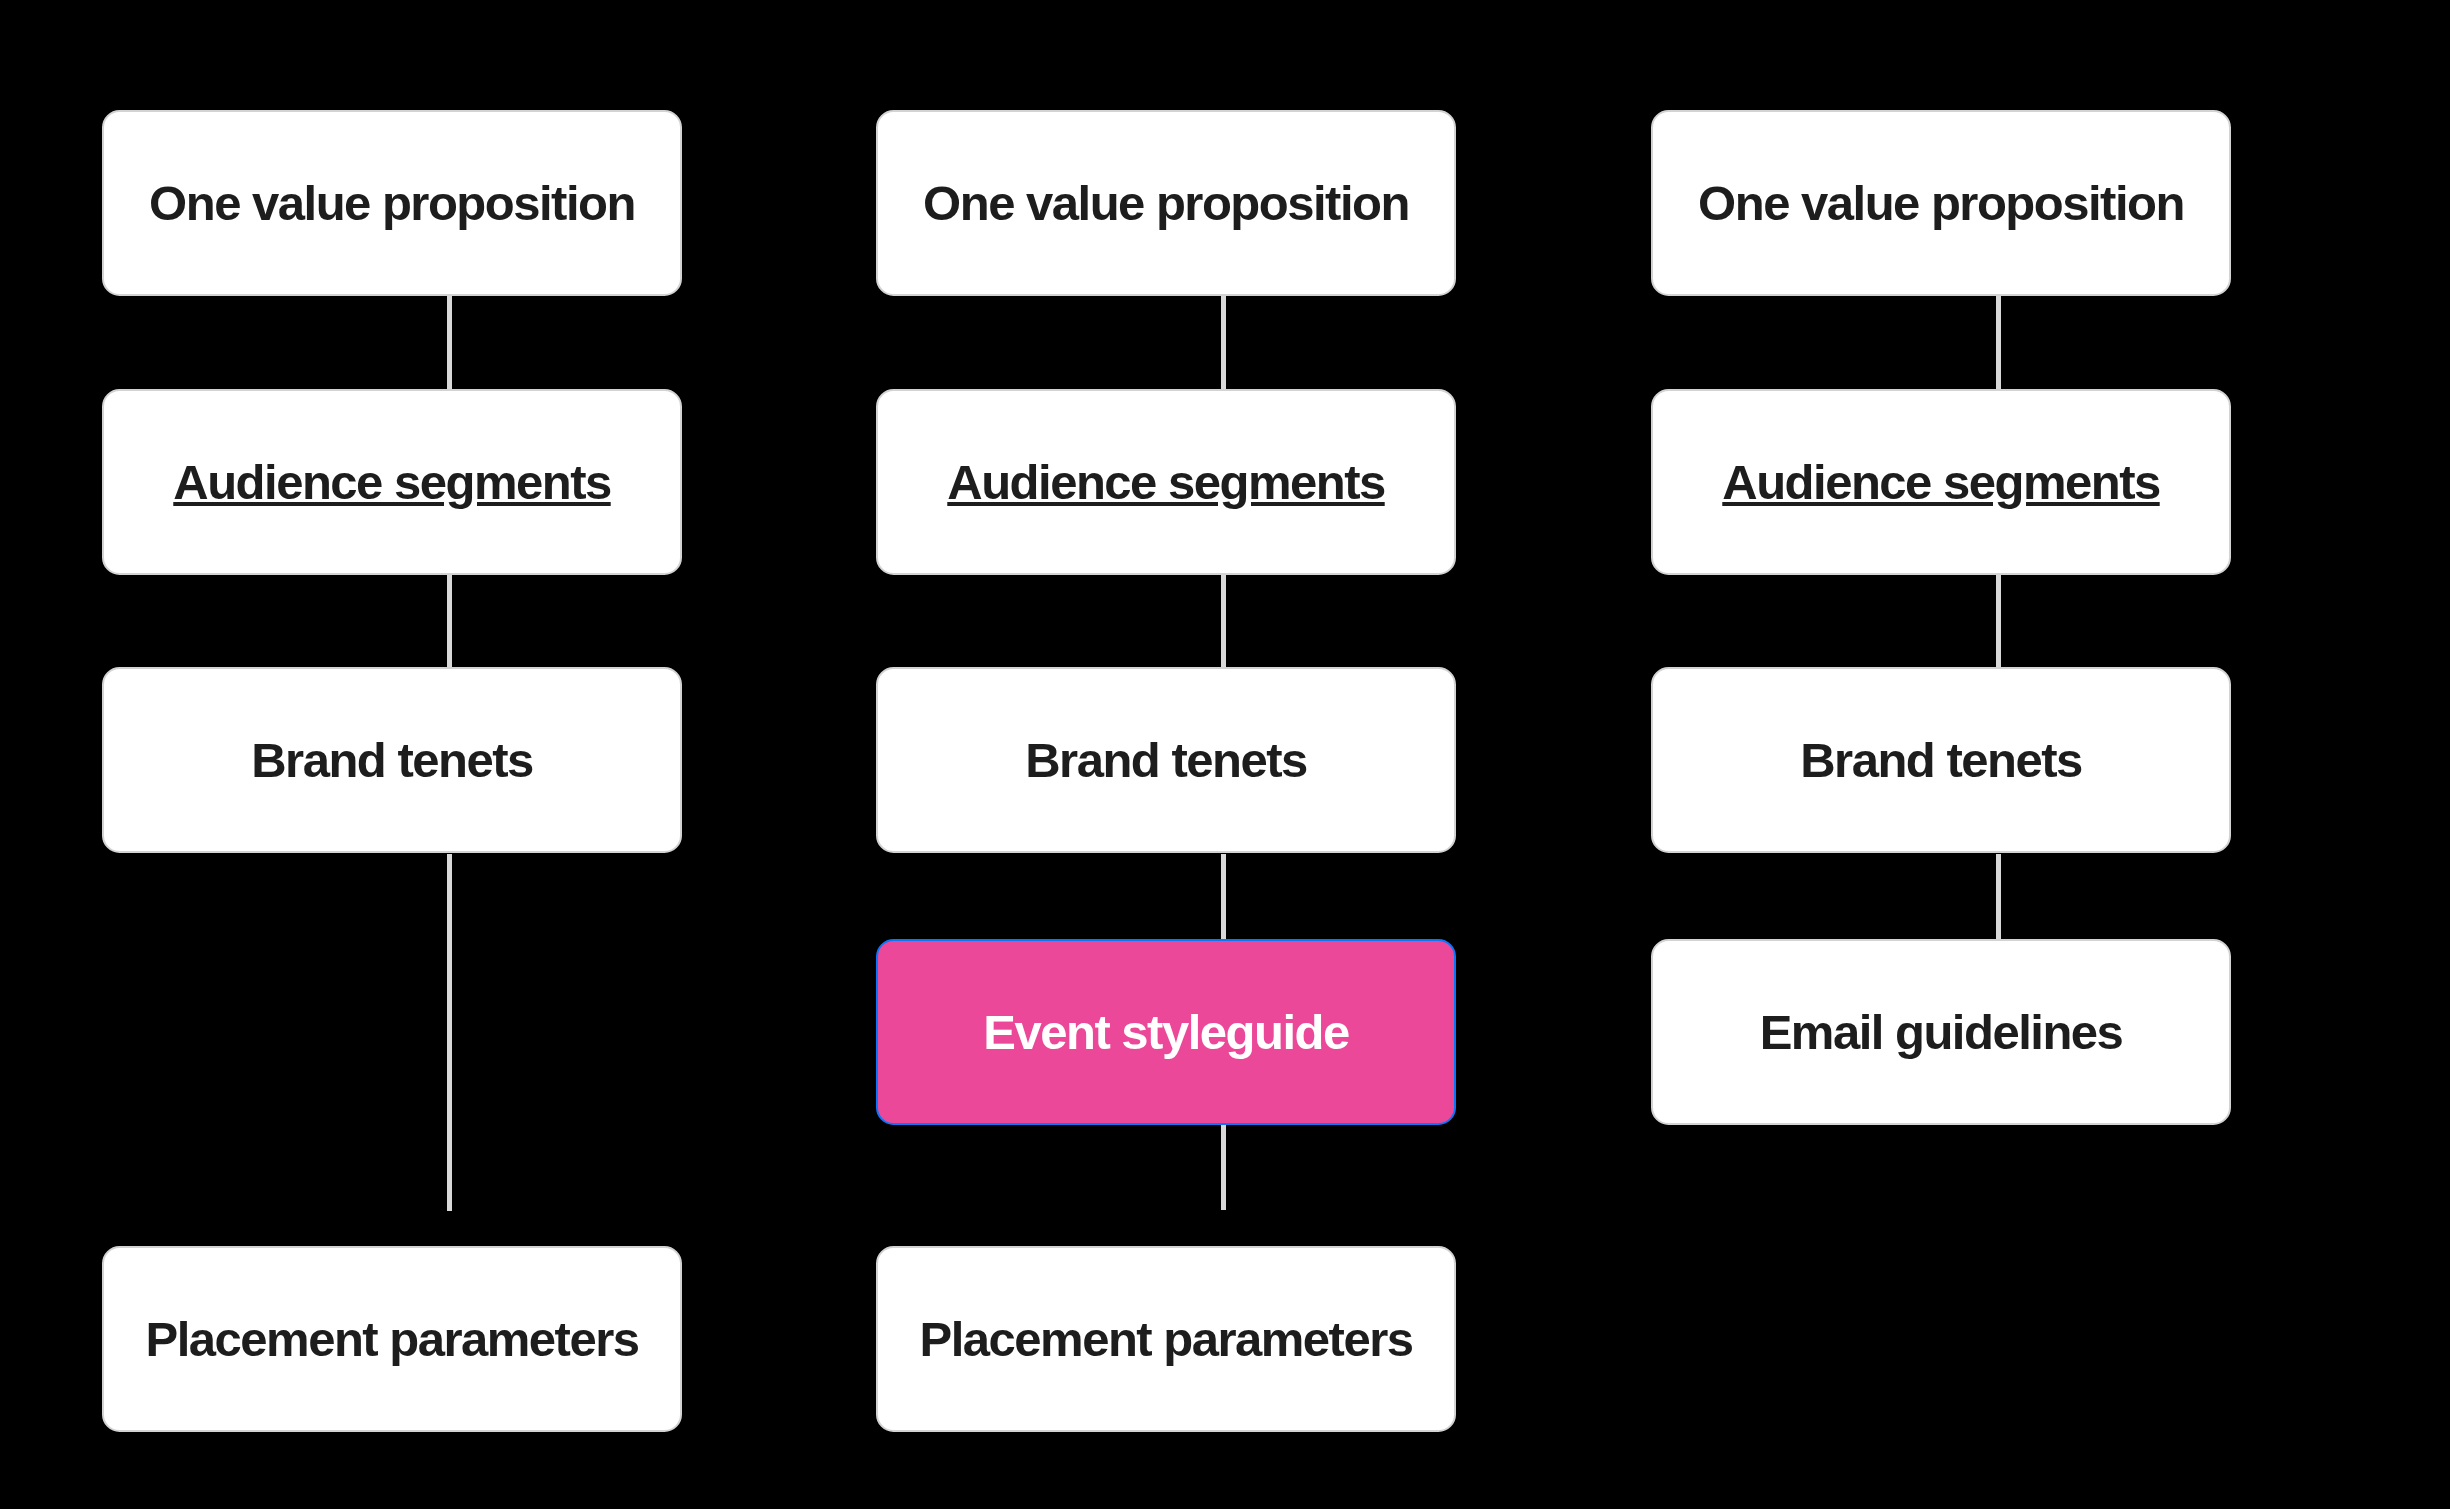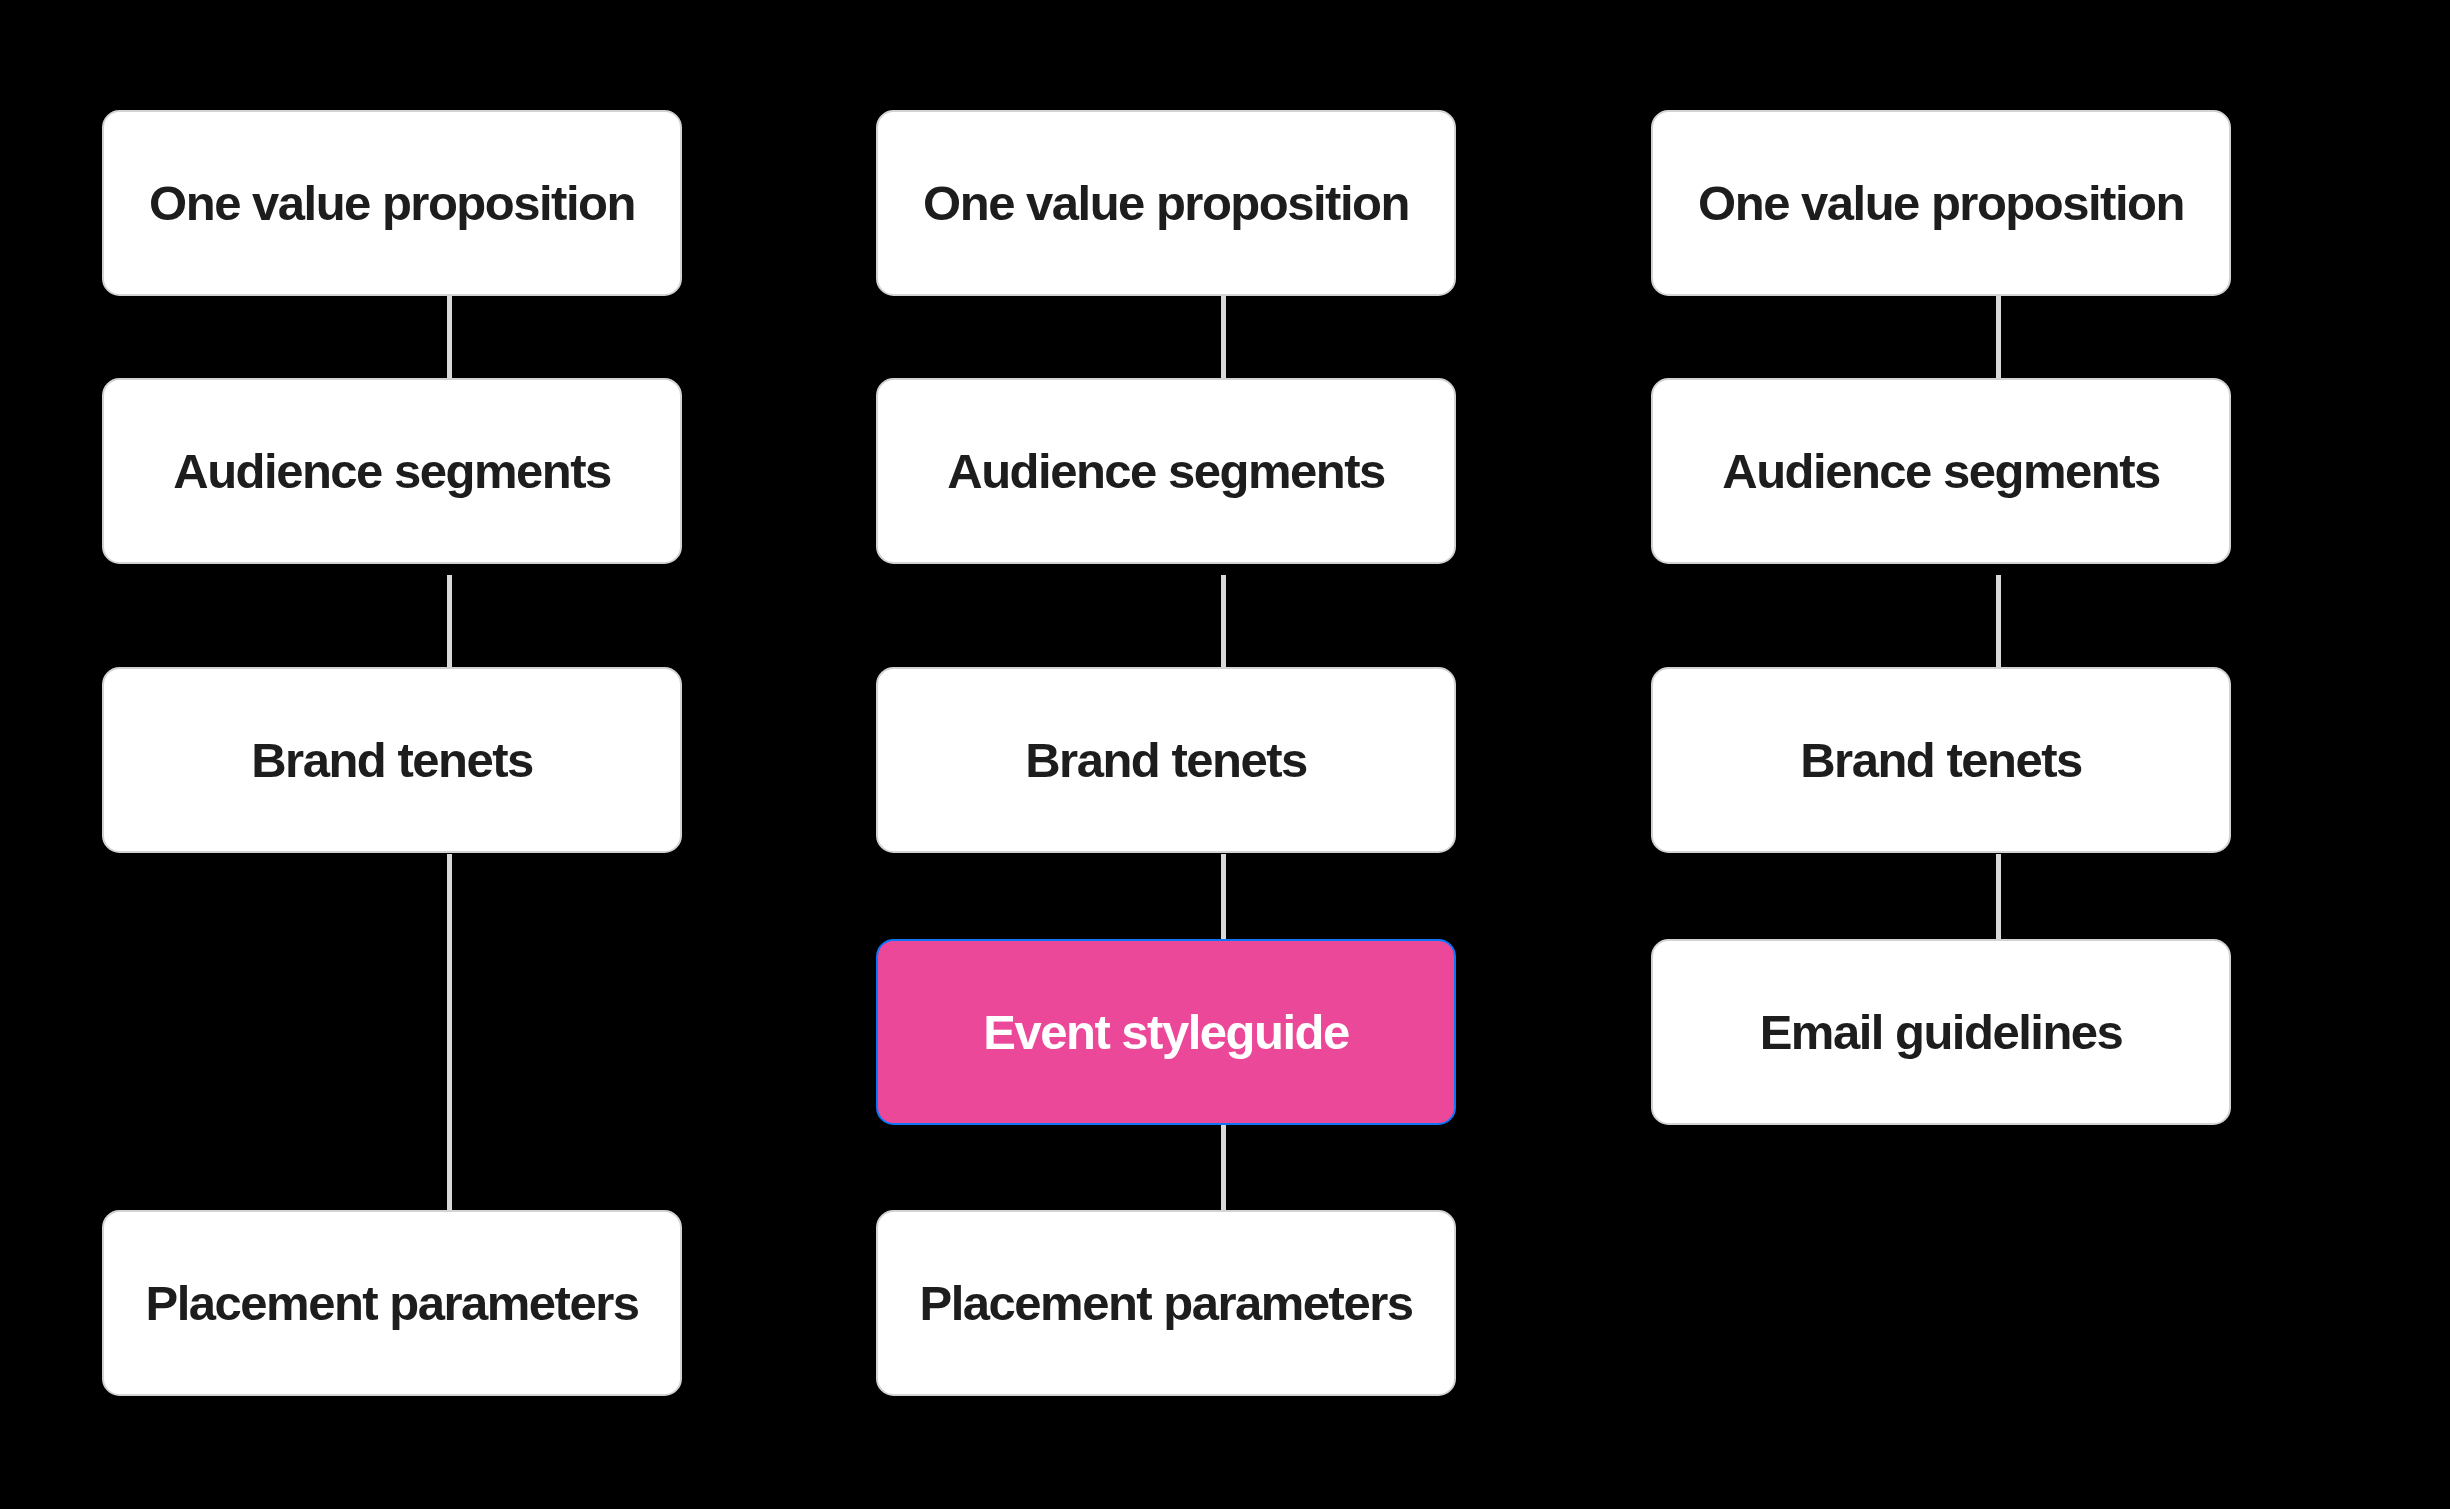--- a/index.html
+++ b/index.html
@@ -41,24 +41,24 @@
     background: #ec4899;
     border-color: #0a76fa;
     color: #ffffff;
   }
   
   .c1 { left: 102px; }
   .c2 { left: 876px; }
   .c3 { left: 1651px; }
   
   .r1 { top: 110px; }
-  .r2 { top: 378px; }
+  .r2 { top: 389px; text-decoration: underline; }
   .r3 { top: 667px; }
   .r4 { top: 939px; }
-  .r5 { top: 1210px; }
+  .r5 { top: 1246px; }
   
   .cx1 { left: 447px; }
   .cx2 { left: 1221px; }
   .cx3 { left: 1996px; }
   
   .seg-a { top: 296px; height: 93px; }   
   .seg-b { top: 575px; height: 92px; }   
   .seg-c { top: 854px; height: 85px; }   
   .seg-d { top: 1125px; height: 85px; }  
   .seg-long { top: 854px; height: 357px; } 

